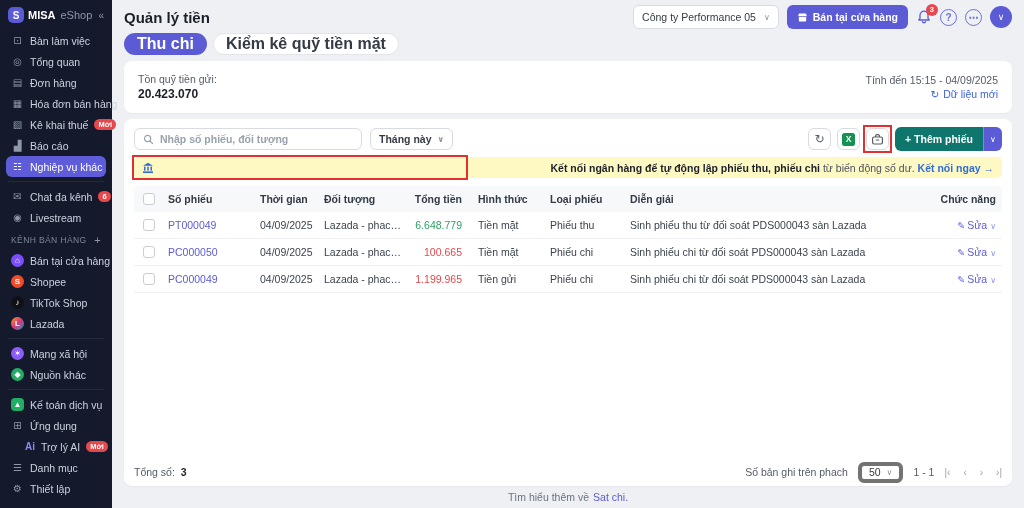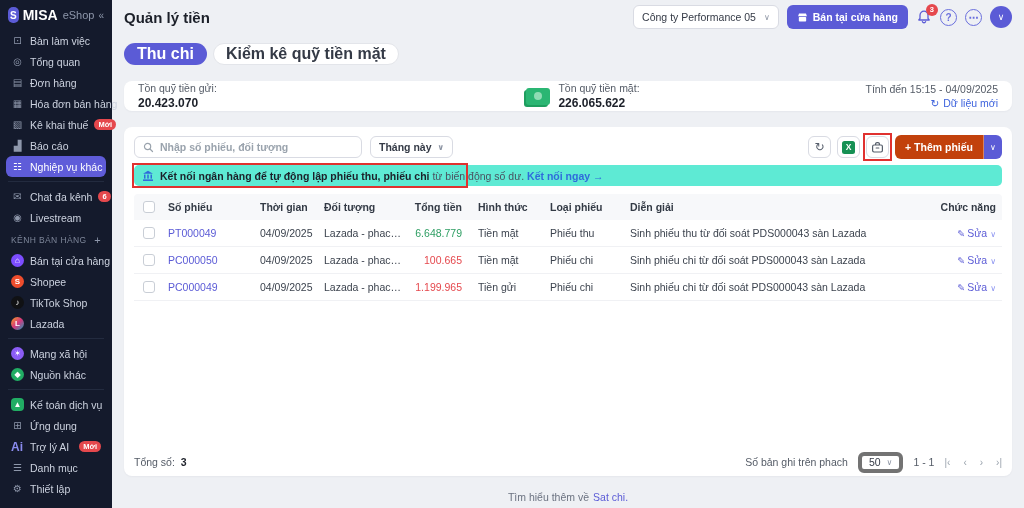--- a/index.html
+++ b/index.html
@@ -6,45 +6,45 @@
   html,body { width:1024px; height:508px; overflow:hidden;
     font-family:"Liberation Sans","DejaVu Sans",sans-serif; background:#eef0f4; }
   .app { display:flex; width:1024px; height:508px; }
 
   
   .sb { width:112px; min-width:112px; background:#141a2c; color:#ccd2df;
         display:flex; flex-direction:column; padding:5px 6px 4px; font-size:10.5px; }
   .sb-logo { display:flex; align-items:center; gap:4px; padding:2px 2px 7px; }
   .logo-mark { width:16px; height:16px; border-radius:5px; background:#5b5bd6; color:#fff;
         display:flex; align-items:center; justify-content:center; font-size:10px; font-weight:800; }
-  .logo-bold { font-weight:800; color:#fff; font-size:14px; }
+  .logo-bold { font-weight:800; color:#fff; font-size:11px; }
   .logo-light { color:#8e97ab; font-size:11px; margin-left:1px; }
   .sb-collapse { margin-left:auto; color:#8e97ab; font-size:10px; cursor:pointer; }
   .sb-item { display:flex; align-items:center; gap:6px; height:21px; padding:0 5px;
         border-radius:6px; white-space:nowrap; cursor:pointer; }
   .sb-item .ic { width:13px; min-width:13px; text-align:center; color:#8e97ab; font-size:10px; }
   .sb-item.active { background:#5f5cd9; color:#fff; }
   .sb-item.active .ic { color:#fff; }
   .badge { background:#e5484d; color:#fff; font-size:7.5px; line-height:1; padding:2px 4px;
         border-radius:8px; font-weight:700; margin-left:auto; }
   .sb-div { height:1px; background:#232b3f; margin:4px 2px; }
   .sb-section { display:flex; align-items:center; color:#7d8699; font-size:8.5px;
         letter-spacing:.4px; padding:6px 5px 4px; }
   .sb-plus { margin-left:auto; font-size:11px; color:#8e97ab; cursor:pointer; }
   .dot { width:13px; min-width:13px; height:13px; border-radius:50%; display:flex; align-items:center;
         justify-content:center; color:#fff; font-size:8px; font-weight:700; }
   .dot.store { background:#7c4dff; } .dot.shopee { background:#ee4d2d; }
   .dot.tiktok { background:#101114; } 
   .dot.lazada { background:linear-gradient(135deg,#f6a21c,#d4387f,#1a9cb7); }
   .dot.social { background:#8b5cf6; } .dot.other { background:#21ad64; }
   .dot.acct { background:#21ad64; border-radius:4px; }
-  .ai-ic { color:#8b8cf0; font-weight:800; font-size:12px; width:13px; }
+  .ai-ic { color:#8b8cf0; font-weight:800; font-size:10px; width:13px;margin-left:14px; }
 
   
-  .content { flex:1; display:flex; flex-direction:column; padding:4px 12px 0;gap:10px; }
+  .content { flex:1; display:flex; flex-direction:column; padding:4px 12px 0; }
   .top-row { display:flex; align-items:center; height:26px; }
   .page-title { font-size:15px; font-weight:800; color:#1c2029; }
   .top-right { margin-left:auto; display:flex; align-items:center; gap:8px; }
   .select-box { display:flex; align-items:center; background:#fff; border:1px solid #d9dbe3;
         border-radius:6px; height:24px; padding:0 8px; font-size:10.5px; color:#343a46;
         gap:8px; cursor:pointer; }
   .chev { color:#8b93a2; font-size:8px; }
   .store-btn { display:flex; align-items:center; gap:5px; background:#5b5bd6; color:#fff;
         border:none; height:24px; padding:0 10px; border-radius:6px; font-size:10.5px;
         font-weight:700; cursor:pointer; font-family:inherit; }
@@ -56,21 +56,21 @@
         justify-content:center; cursor:pointer; background:transparent; }
   .avatar { width:22px; height:22px; border-radius:50%; background:#5b5bd6; color:#fff;
         display:flex; align-items:center; justify-content:center; font-size:9px; cursor:pointer; }
 
   .tabs { display:flex; gap:6px; margin-top:3px; height:22px; }
   .tab { display:flex; align-items:center; padding:0 12px; border-radius:12px; font-size:16px;
         cursor:pointer; border:1px solid transparent; }
   .tab.active { background:#5b5bd6; color:#fff; font-weight:700; }
   .tab.idle { background:#fff; color:#343a46; border-color:#e3e5ea; font-weight:600; }
 
-  .summary { margin-top:6px; background:#fff; border-radius:8px; height:30px; display:flex;
+  .summary { margin-top:6px; background:#fff; border-radius:8px; height:52px; display:flex;
         align-items:center; padding:0 14px; box-shadow:0 1px 2px rgba(20,26,44,.04); }
   .sum-block { display:flex; flex-direction:column; gap:2px; }
   .sum-label { font-size:10.5px; color:#545b66; }
   .sum-value { font-size:12px; font-weight:800; color:#1c2029; }
   .sum-mid { flex:1; display:flex; align-items:center; gap:8px; justify-content:flex-start;
         padding-left:36%; }
   .cash-ic { width:24px; height:17px; background:#2bb673; border-radius:3px; position:relative;
         box-shadow:-2px 2px 0 #1e9e5f; }
   .cash-ic::after { content:""; position:absolute; left:8px; top:4.5px; width:8px; height:8px;
         border-radius:50%; background:#8fdcb4; }
@@ -91,28 +91,28 @@
         background:#fff; cursor:pointer; }
   .tb-right { margin-left:auto; display:flex; align-items:center; gap:6px; }
   .icon-btn { width:23px; height:22px; border:1px solid #d9dbe3; border-radius:6px; background:#fff;
         display:flex; align-items:center; justify-content:center; cursor:pointer; color:#565e6b;
         font-size:12px; }
   .excel-ic { width:13px; height:13px; background:#169154; border-radius:2.5px; color:#fff;
         font-size:8.5px; font-weight:800; display:flex; align-items:center; justify-content:center; }
   .anno-wrap { position:relative; display:flex; }
   .anno-box { position:absolute; inset:-3px; border:2px solid #e0312f; pointer-events:none; }
   .add-btn { display:flex; height:24px; cursor:pointer; }
-  .add-main { background:#c2410c; color:#fff; font-size:10.5px; font-weight:700; display:flex;
+  .add-main { background:#0f766e; color:#fff; font-size:10.5px; font-weight:700; display:flex;
         align-items:center; padding:0 10px; border-radius:6px 0 0 6px;
         border-right:1px solid rgba(255,255,255,.35); }
   .add-caret { background:#5b5bd6; color:#fff; width:18px; display:flex; align-items:center;
         justify-content:center; border-radius:0 6px 6px 0; font-size:8px; }
 
-  .banner { position:relative; margin-top:6px; height:21px; background:#5eead4; border-radius:5px;
-        display:flex; align-items:center; gap:6px; padding:0 8px; font-size:10.5px; color:#4a5160; }
+  .banner { position:relative; margin-top:6px; height:21px; background:#fef9c3; border-radius:5px;
+        display:flex; align-items:center; gap:6px; padding:0 8px; font-size:10.5px; color:#4a5160;justify-content:space-between; }
   .banner b { color:#1c2029; }
   .banner .blink { color:#2f6bdb; font-weight:700; cursor:pointer; }
   .banner-anno { position:absolute; top:-2px; bottom:-2px; left:-2px; width:336px;
         border:2px solid #e0312f; pointer-events:none; }
 
   .thead { margin-top:8px; height:26px; background:#f7f8fa; display:flex; align-items:center;
         font-size:10.5px; font-weight:700; color:#333a45; border-radius:4px 4px 0 0; }
   .trow { height:27px; display:flex; align-items:center; font-size:10.5px; color:#3c434e;
         border-bottom:1px solid #f0f1f4; }
   .cell { padding:0 4px; overflow:hidden; white-space:nowrap; text-overflow:ellipsis; }
@@ -288,27 +288,20 @@
 
     <div class="tabs">
       <div class="tab active">Thu chi</div>
       <div class="tab idle">Kiểm kê quỹ tiền mặt</div>
     </div>
 
     <div class="summary">
       <div class="sum-block">
         <span class="sum-label">Tồn quỹ tiền gửi:</span>
         <span class="sum-value">20.423.070</span>
-      </div>
-      <div class="sum-mid">
-        <div class="cash-ic"></div>
-        <div class="sum-block">
-          <span class="sum-label">Tồn quỹ tiền mặt:</span>
-          <span class="sum-value">226.065.622</span>
-        </div>
       </div>
       <div class="sum-right">
         <span class="as-of">Tính đến 15:15 - 04/09/2025</span>
         <span class="refresh-link">
             <span>↻</span>
             <span>Dữ liệu mới</span>
           </span>
       </div>
     </div>
 

